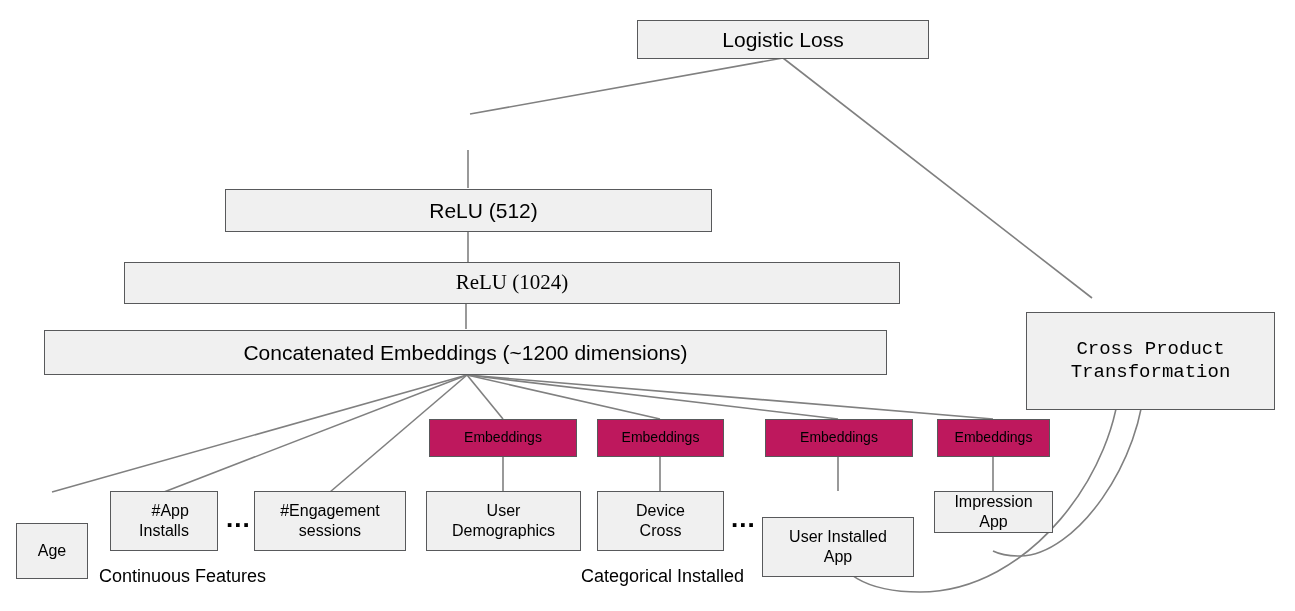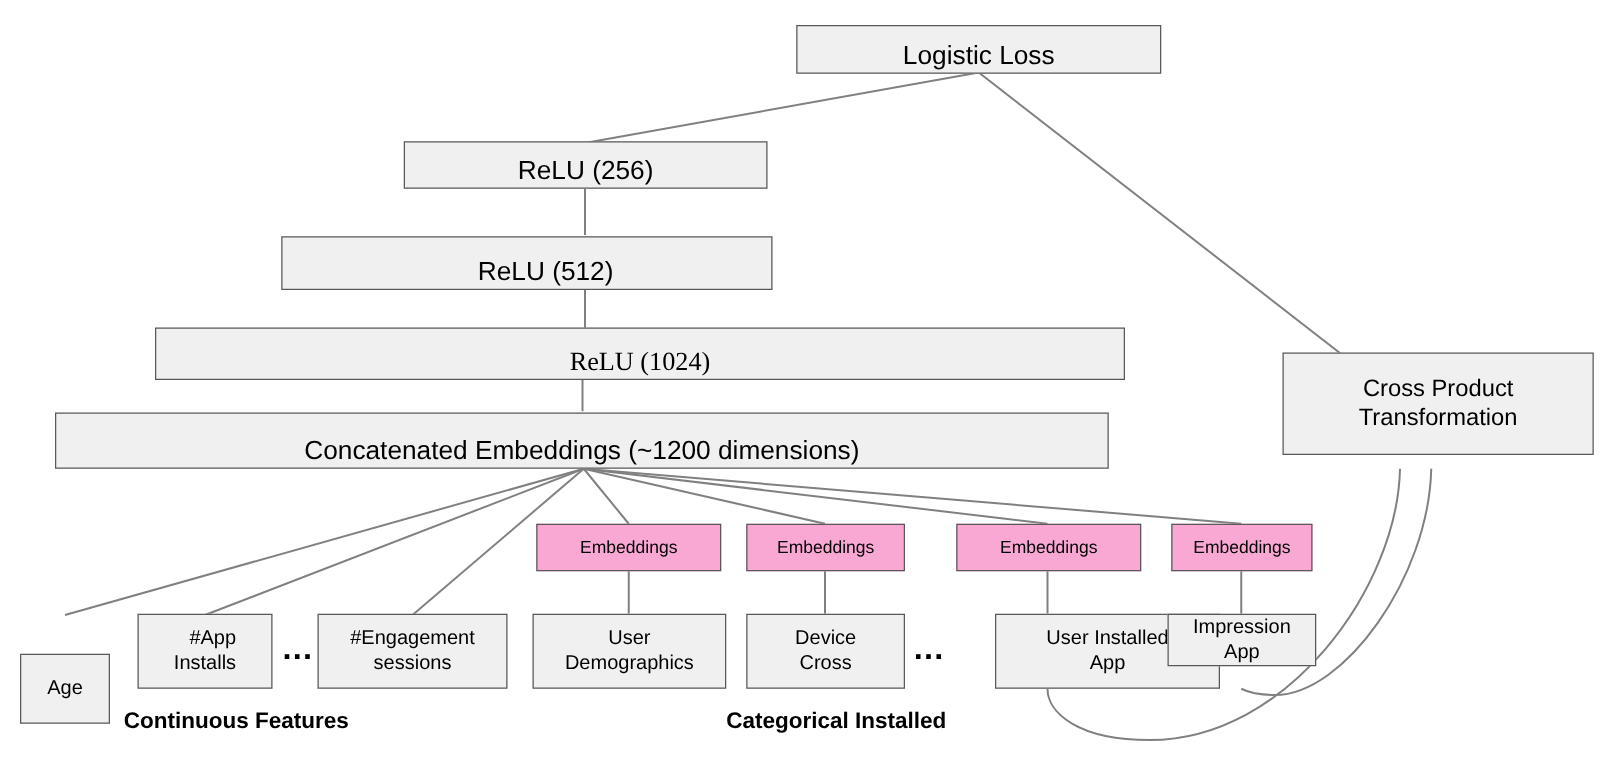--- a/index.html
+++ b/index.html
@@ -36,39 +36,39 @@
     text-align: center;
     color: #000000;
     line-height: 1.22;
     white-space: pre-line;
   }
   .node.light {
     background: #f0f0f0;
     border: 1.5px solid #58595b;
   }
   .node.dark {
-    background: #f9a8d4;
+    background: #be185d;
     border: 1.5px solid #58595b;
   }
-  .fs-big   { font-size: 21px; align-items: flex-end; }
+  .fs-big   { font-size: 21px; }
   .fs-mid   { font-size: 19px; }
   .fs-small { font-size: 16px; }
   .fs-emb   { font-size: 14px; }
   .ellipsis {
     position: absolute;
     font-size: 26px;
     font-weight: bold;
     color: #000000;
     letter-spacing: 1px;
     line-height: 1;
   }
   .grouplabel {
     position: absolute;
     font-size: 18px;
-    font-weight: bold;
+    font-weight: normal;
     color: #000000;
     white-space: nowrap;
   }
 </style>
 </head>
 <body>
 
 <div id="canvas">
 
   <svg id="edges" viewBox="0 0 1295 611" xmlns="http://www.w3.org/2000/svg">
@@ -99,37 +99,34 @@
 
       <path d="M1120,375 C1118,470 1030,592 920,592 C862,592 838,570 838,551"></path>
       <path d="M1145,375 C1143,462 1075,556 1020,556 C1003,556 995,552 993,551"></path>
     </g>
   </svg>
 
   <div class="node light fs-big" style="left:637px; top:20px; width:292px; height:39px;">
     <span>Logistic Loss</span>
   </div>
 
-  <div class="node light fs-big" style="left:323px; top:113px; width:291px; height:38px;">
-    <span>ReLU (256)</span>
-  </div>
 
-  <div class="node light fs-big" style="left:225px; top:189px; width:393px; height:43px;padding-left:30px;">
+  <div class="node light fs-big" style="left:225px; top:189px; width:487px; height:43px;padding-left:30px;">
     <span>ReLU (512)</span>
   </div>
 
   <div class="node light fs-big" style="left:124px; top:262px; width:776px; height:42px;font-family:Liberation Serif, serif;">
     <span>ReLU (1024)</span>
   </div>
 
   <div class="node light fs-big" style="left:44px; top:330px; width:843px; height:45px;">
     <span>Concatenated Embeddings (~1200 dimensions)</span>
   </div>
 
-  <div class="node light fs-mid" style="left:1026px; top:282px; width:249px; height:82px;">
+  <div class="node light fs-mid" style="left:1026px; top:312px; width:249px; height:98px;font-family:Liberation Mono, monospace;">
     <span>Cross Product
 Transformation</span>
   </div>
 
   <div class="node dark fs-emb" style="left:429px; top:419px; width:148px; height:38px;">
     <span>Embeddings</span>
   </div>
 
   <div class="node dark fs-emb" style="left:597px; top:419px; width:127px; height:38px;">
     <span>Embeddings</span>
@@ -168,21 +165,21 @@
 
   <div class="node light fs-small" style="left:597px; top:491px; width:127px; height:60px;">
     <span>Device
 Cross</span>
   </div>
 
   <div class="ellipsis" style="left:731px; top:505px;">
     <span>...</span>
   </div>
 
-  <div class="node light fs-small" style="left:762px; top:491px; width:180px; height:60px;margin-left:34px;">
+  <div class="node light fs-small" style="left:762px; top:517px; width:152px; height:60px;">
     <span>User Installed
 App</span>
   </div>
 
   <div class="node light fs-small" style="left:934px; top:491px; width:119px; height:42px;">
     <span>Impression
 App</span>
   </div>
 
   <div class="grouplabel" style="left:99px; top:566px;">

